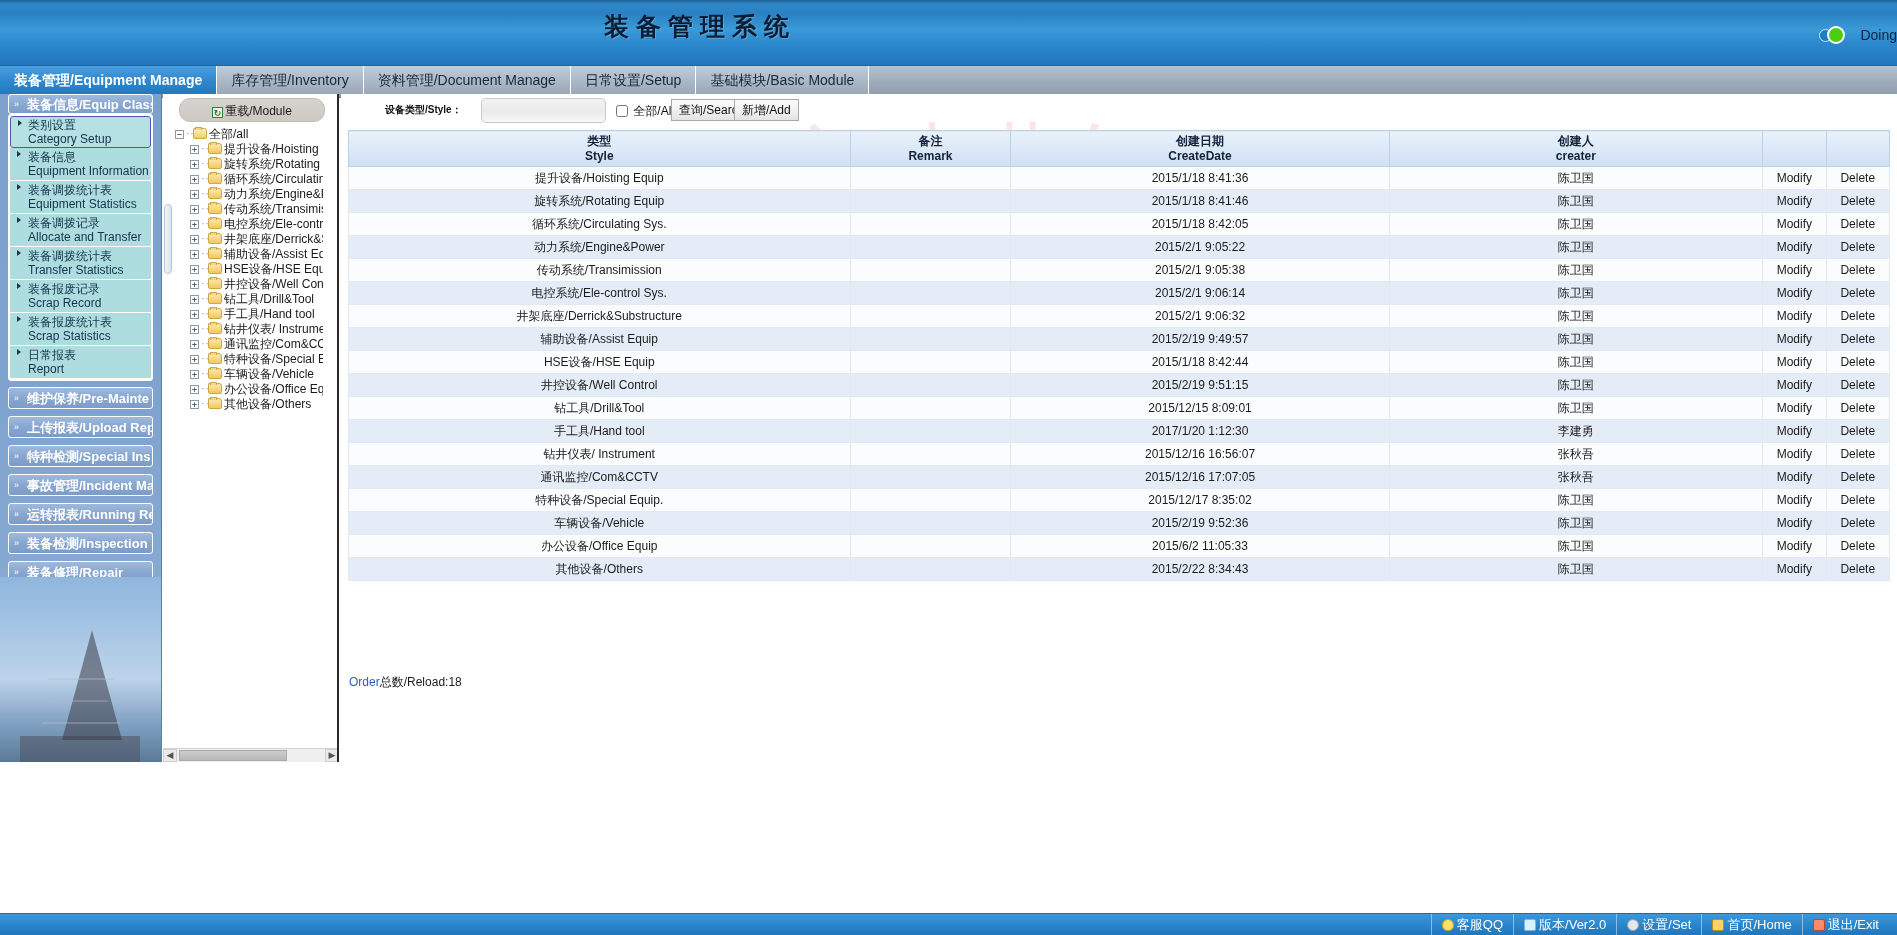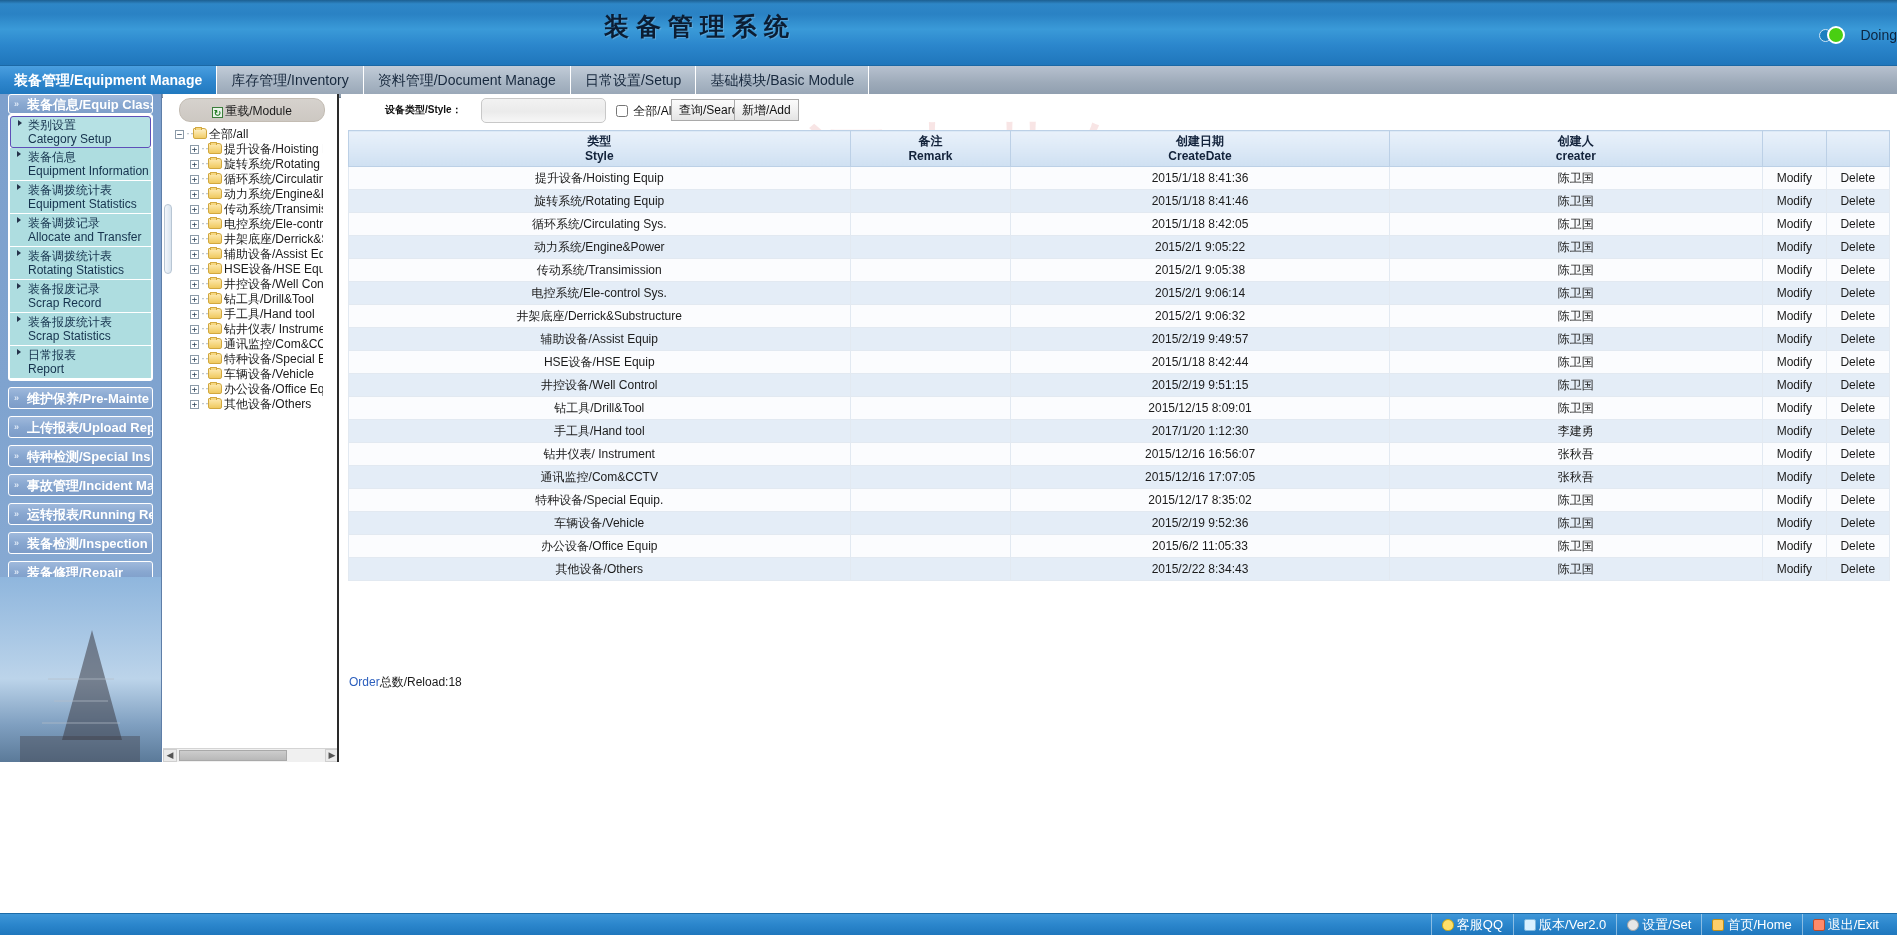--- a/index.html
+++ b/index.html
@@ -405,21 +405,21 @@
           <span class="en">Equipment Statistics</span>
         </div>
         <div class="grp-item">
           <span class="tri"></span>
           <span class="cn">装备调拨记录</span>
           <span class="en">Allocate and Transfer</span>
         </div>
         <div class="grp-item">
           <span class="tri"></span>
           <span class="cn">装备调拨统计表</span>
-          <span class="en">Rotating Statistics</span>
+          <span class="en">Transfer Statistics</span>
         </div>
         <div class="grp-item">
           <span class="tri"></span>
           <span class="cn">装备报废记录</span>
           <span class="en">Scrap Record</span>
         </div>
         <div class="grp-item">
           <span class="tri"></span>
           <span class="cn">装备报废统计表</span>
           <span class="en">Scrap Statistics</span>

